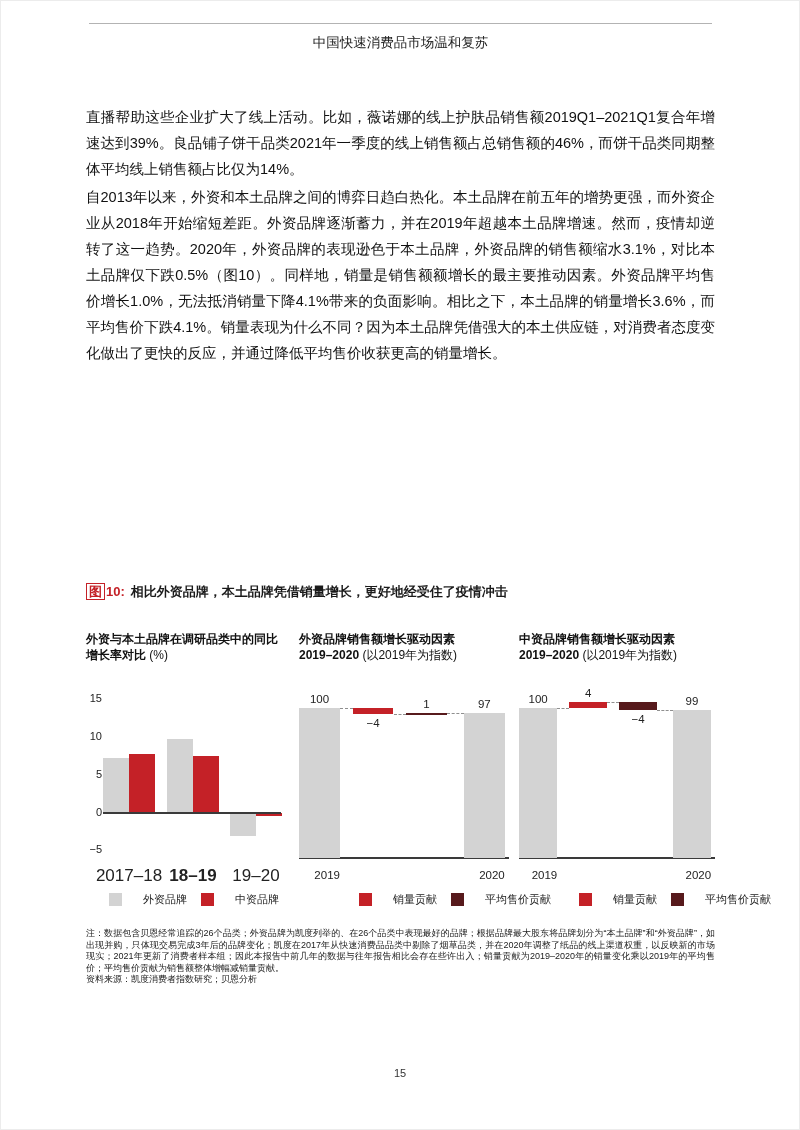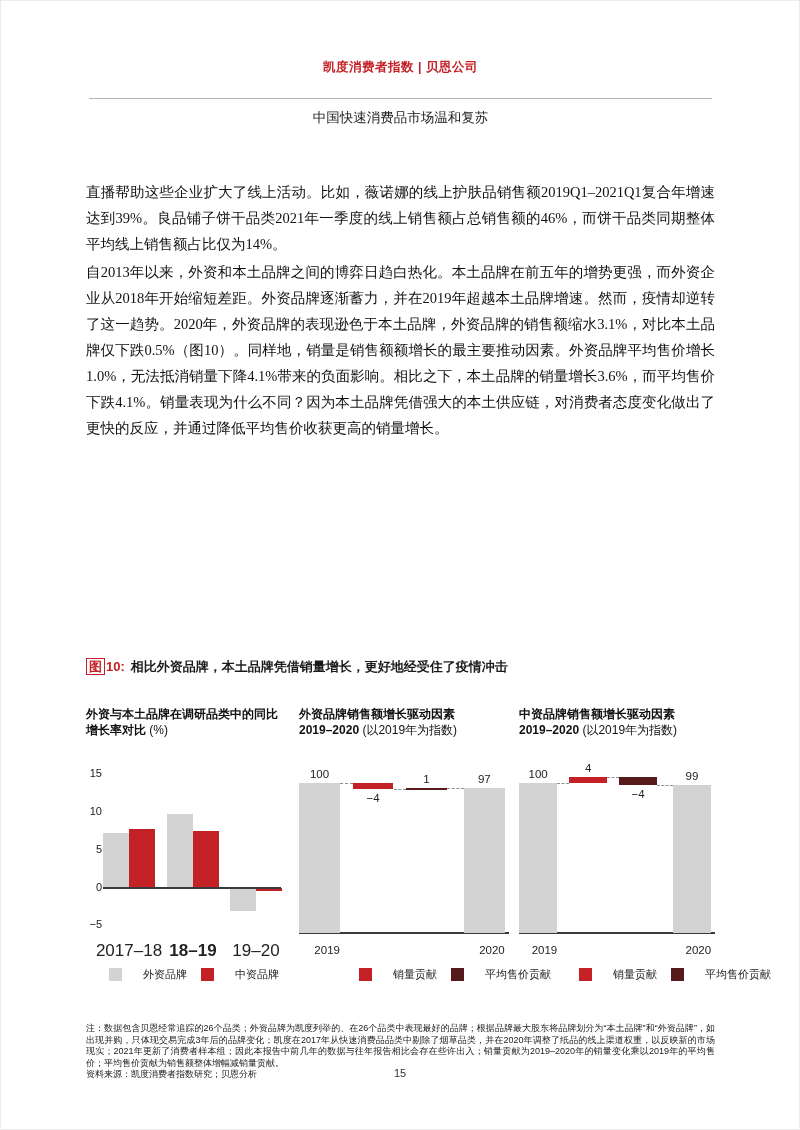--- a/index.html
+++ b/index.html
@@ -6,21 +6,21 @@
   html,body{background:#f5f5f5}
   .page{
     width:800px;height:1130px;position:relative;margin:0 auto;
     background:#fff;border:1px solid #ececec;overflow:hidden;
     font-family:"Liberation Sans","DejaVu Sans",sans-serif;color:#1a1a1a;
   }
   .content{padding:0 84px 0 85px}
   .brand{padding-top:58px;text-align:center;font-size:12.5px;font-weight:bold;letter-spacing:.5px}
   .rule{margin:22px 3px 0 3px;border:none;border-top:1px solid #b3b3b3}
   .subtitle{margin-top:10px;text-align:center;font-size:13.5px;font-weight:500;color:#222}
-  .para{font-family:Liberation Serif, serif;font-size:14.5px;line-height:26px;text-align:justify;color:#111}
+  .para{font-family:Liberation Sans, sans-serif;font-size:14.5px;line-height:26px;text-align:justify;color:#111}
   .para-1{margin-top:52px}
   .para-2{margin-top:2px}
   .fig-caption{margin-top:217px;font-size:13px;font-weight:bold;color:#1a1a1a}
   .figbox{border:1px solid #c42127;color:#c42127;padding:0 2px;margin-right:1px}
   .fignum{color:#c42127;margin-right:6px}
   .charts-row{margin-top:30px;display:flex;gap:10px}
   .chart-col{position:relative}
   .col-0{width:205px}.col-1{width:210px}.col-2{width:196px}
   .chart-title{font-size:12px;line-height:16px;font-weight:bold;height:36px;color:#111}
   .ct-line{display:block}
@@ -38,30 +38,29 @@
   .wf-val{position:absolute;text-align:center;font-size:11.5px;color:#222}
   .wf-conn{position:absolute;height:0;border-top:1px dashed #8f8f8f}
   .wf-xlabel{position:absolute;text-align:right;font-size:11.5px;color:#222;top:174px}
   
   .legend{margin-top:34px;display:flex;gap:14px;align-items:center;height:15px}
   .col-0 .legend{padding-left:23px}
   .col-1 .legend,.col-2 .legend{padding-left:60px}
   .leg-item{display:flex;align-items:center;gap:21px;white-space:nowrap}
   .swatch{width:13px;height:13px;display:inline-block}
   .leg-label{font-size:11px;color:#1a1a1a}
-  .footnote{margin-top:41px;font-size:9px;line-height:11.5px;color:#222;text-align:justify}
+  .footnote{margin-top:21px;font-size:9px;line-height:11.5px;color:#222;text-align:justify}
   .source-line{margin-top:0}
   .page-number{position:absolute;left:0;right:0;top:1066px;text-align:center;font-size:11px;color:#333}
 </style>
 </head>
 <body>
 
 <div class="page">
   <div class="content">
-    <div class="brand" style="color:#c42127">凯度消费者指数 | 贝恩公司</div>
     <hr class="rule">
     <div class="subtitle">中国快速消费品市场温和复苏</div>
 
     <p class="para para-1">直播帮助这些企业扩大了线上活动。比如，薇诺娜的线上护肤品销售额2019Q1–2021Q1复合年增速达到39%。良品铺子饼干品类2021年一季度的线上销售额占总销售额的46%，而饼干品类同期整体平均线上销售额占比仅为14%。</p>
     <p class="para para-2">自2013年以来，外资和本土品牌之间的博弈日趋白热化。本土品牌在前五年的增势更强，而外资企业从2018年开始缩短差距。外资品牌逐渐蓄力，并在2019年超越本土品牌增速。然而，疫情却逆转了这一趋势。2020年，外资品牌的表现逊色于本土品牌，外资品牌的销售额缩水3.1%，对比本土品牌仅下跌0.5%（图10）。同样地，销量是销售额额增长的最主要推动因素。外资品牌平均售价增长1.0%，无法抵消销量下降4.1%带来的负面影响。相比之下，本土品牌的销量增长3.6%，而平均售价下跌4.1%。销量表现为什么不同？因为本土品牌凭借强大的本土供应链，对消费者态度变化做出了更快的反应，并通过降低平均售价收获更高的销量增长。</p>
 
     <div class="fig-caption">
       <span class="figbox">图</span><span class="fignum">10:</span><span>相比外资品牌，本土品牌凭借销量增长，更好地经受住了疫情冲击</span>
     </div>
 

